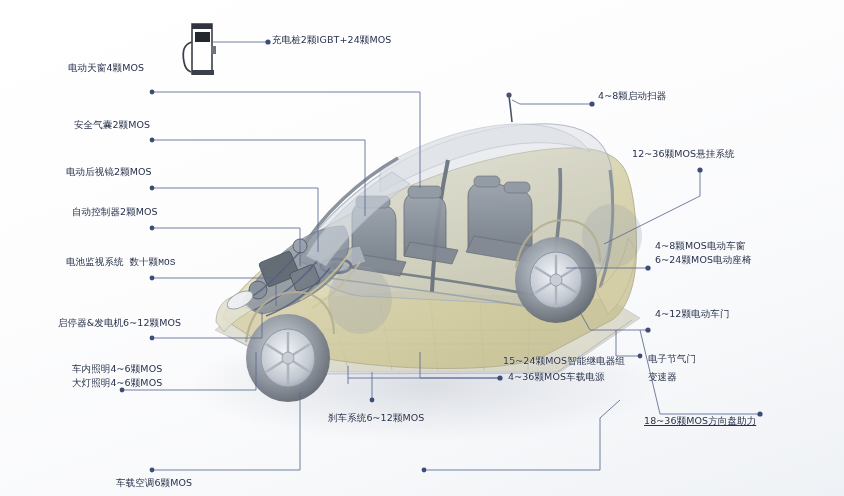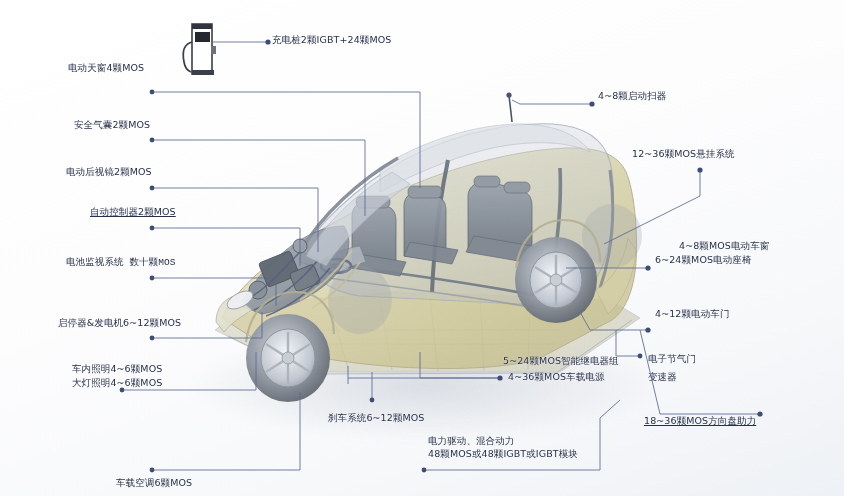--- a/index.html
+++ b/index.html
@@ -260,38 +260,34 @@
     <rect x="14" y="52" width="22" height="5" fill="#3a3f4a"></rect>
     <path d="M14,24 C6,26 4,34 6,44 C7,50 10,53 13,54" fill="none" stroke="#3a3f4a" stroke-width="1.7"></path>
     <rect x="33" y="28" width="5" height="8" fill="#6d737d"></rect>
   </svg>
 
   <div class="lbl" style="left:272px;top:34px;">充电桩2颗IGBT+24颗MOS</div>
 
   <div class="lbl" style="left:68px;top:62px;">电动天窗4颗MOS</div>
   <div class="lbl" style="left:74px;top:119px;">安全气囊2颗MOS</div>
   <div class="lbl" style="left:66px;top:166px;">电动后视镜2颗MOS</div>
-  <div class="lbl" style="left:90px;top:206px;text-decoration:underline;">自动控制器2颗MOS</div>
+  <div class="lbl" style="left:72px;top:206px;">自动控制器2颗MOS</div>
   <div class="lbl" style="left:66px;top:257px;font-family:Liberation Mono, monospace;">电池监视系统 数十颗MOS</div>
   <div class="lbl" style="left:58px;top:317px;">启停器&amp;发电机6~12颗MOS</div>
   <div class="lbl" style="left:72px;top:363px;">车内照明4~6颗MOS</div>
   <div class="lbl" style="left:72px;top:377px;">大灯照明4~6颗MOS</div>
   <div class="lbl" style="left:116px;top:459px;margin-top:18px;">车载空调6颗MOS</div>
 
   <div class="lbl" style="left:598px;top:90px;">4~8颗启动扫器</div>
   <div class="lbl" style="left:632px;top:148px;">12~36颗MOS悬挂系统</div>
-  <div class="lbl" style="left:655px;top:240px;margin-left:24px;">4~8颗MOS电动车窗</div>
+  <div class="lbl" style="left:655px;top:240px;">4~8颗MOS电动车窗</div>
   <div class="lbl" style="left:655px;top:254px;">6~24颗MOS电动座椅</div>
   <div class="lbl" style="left:655px;top:308px;">4~12颗电动车门</div>
   <div class="lbl" style="left:644px;top:415px;text-decoration:underline;">18~36颗MOS方向盘助力</div>
 
   <div class="lbl" style="left:328px;top:412px;">刹车系统6~12颗MOS</div>
-  <div class="lbl" style="left:503px;top:355px;">5~24颗MOS智能继电器组</div>
+  <div class="lbl" style="left:503px;top:355px;">15~24颗MOS智能继电器组</div>
   <div class="lbl" style="left:508px;top:371px;">4~36颗MOS车载电源</div>
   <div class="lbl" style="left:648px;top:353px;">电子节气门</div>
   <div class="lbl" style="left:648px;top:371px;">变速器</div>
 
-  <div class="lbl two" style="left:428px;top:434px;">
-    <span>电力驱动、混合动力</span>
-    <span>48颗MOS或48颗IGBT或IGBT模块</span>
-  </div>
 
 </div>
 
 </body></html>

